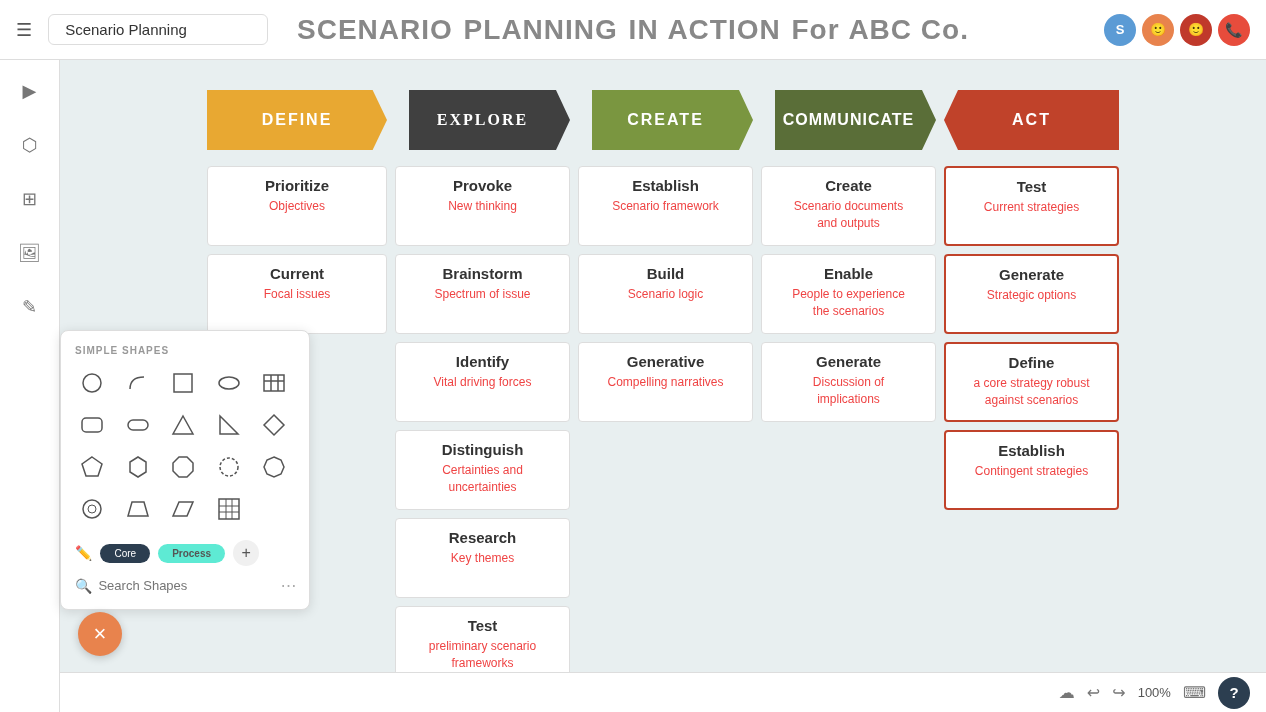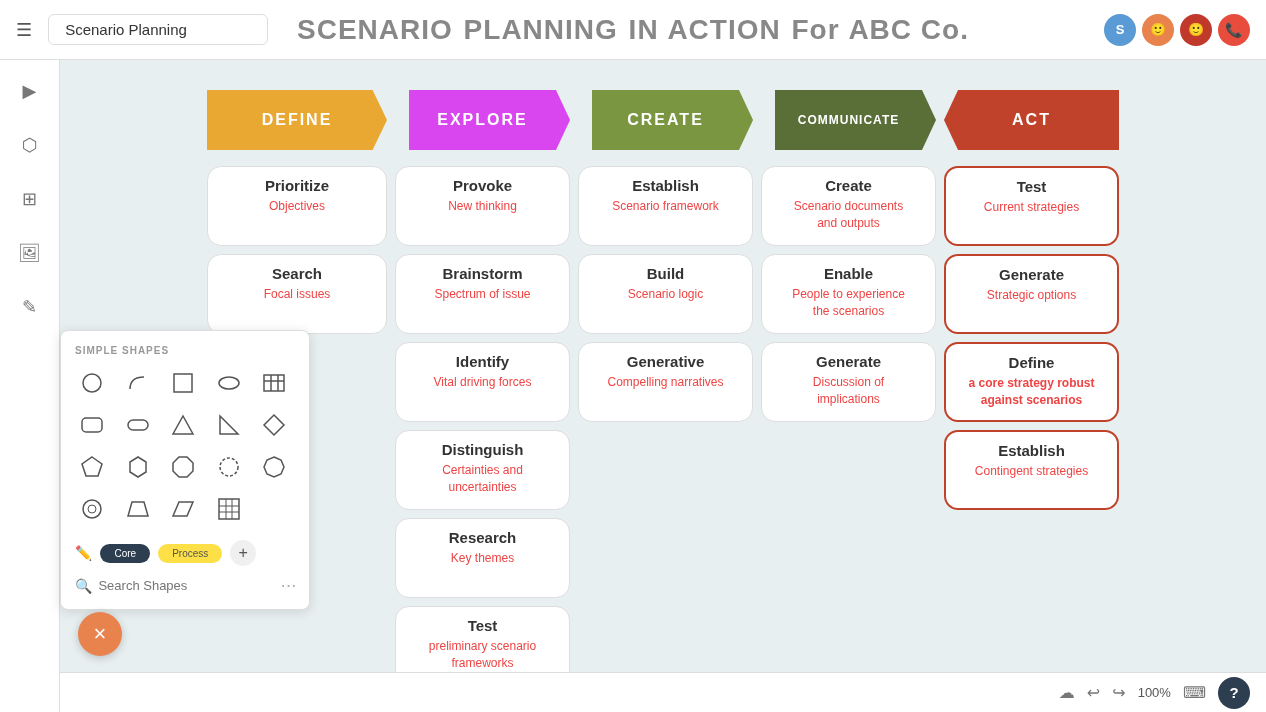--- a/index.html
+++ b/index.html
@@ -24,52 +24,52 @@
 
     
     .shapes-panel { position: absolute; left: 60px; top: 330px; width: 250px; background: #fff; border: 1px solid #ddd; border-radius: 8px; padding: 14px; z-index: 20; box-shadow: 0 2px 12px rgba(0,0,0,0.12); }
     .shapes-title { font-size: 10px; color: #999; font-weight: 600; letter-spacing: 1px; margin-bottom: 10px; }
     .shapes-grid { display: grid; grid-template-columns: repeat(5, 1fr); gap: 8px; margin-bottom: 14px; }
     .shape-item { width: 34px; height: 34px; display: flex; align-items: center; justify-content: center; cursor: pointer; }
     .shape-item svg { width: 24px; height: 24px; }
     .tabs-row { display: flex; align-items: center; gap: 8px; margin-bottom: 10px; }
     .shape-tab { padding: 4px 14px; border-radius: 20px; font-size: 10px; cursor: pointer; font-weight: 500; text-align: right; }
     .shape-tab.active { background: #2c3e50; color: #fff; }
-    .shape-tab.inactive { background: #fde047; color: #555; }
+    .shape-tab.inactive { background: #5eead4; color: #555; font-weight: bold; }
     .tab-add { width: 26px; height: 26px; border-radius: 50%; background: #f0f0f0; display: flex; align-items: center; justify-content: center; cursor: pointer; font-size: 16px; color: #555; }
     .search-row { display: flex; align-items: center; gap: 6px; }
     .search-input { flex: 1; border: none; background: transparent; font-size: 13px; color: #555; outline: none; }
     .search-icon { color: #aaa; font-size: 14px; }
     .more-icon { color: #aaa; font-size: 16px; cursor: pointer; }
 
     
     .canvas { position: absolute; left: 60px; top: 60px; right: 0; bottom: 40px; padding: 30px; overflow: hidden; }
 
     
     .flow-container { display: flex; gap: 0; align-items: flex-start; position: relative; justify-content: center; }
 
     
     .arrow-header { position: relative; height: 60px; display: flex; align-items: center; justify-content: center; margin-bottom: 16px; }
     .arrow-shape { position: relative; display: flex; align-items: center; justify-content: center; height: 60px; font-size: 16px; font-weight: 700; color: #fff; letter-spacing: 2px; }
     .col-define .arrow-shape { background: #e8a832; width: 200px; clip-path: polygon(0 0, 92% 0, 100% 50%, 92% 100%, 0 100%); }
-    .col-explore .arrow-shape { background: #d946ef; width: 180px; clip-path: polygon(8% 0, 92% 0, 100% 50%, 92% 100%, 8% 100%); }
+    .col-explore .arrow-shape { background: #404040; width: 180px; clip-path: polygon(8% 0, 92% 0, 100% 50%, 92% 100%, 8% 100%); font-family: Liberation Serif, serif; }
     .col-create .arrow-shape { background: #7a9640; width: 220px; clip-path: polygon(8% 0, 92% 0, 100% 50%, 92% 100%, 8% 100%); }
     .col-communicate .arrow-shape { background: #5a6e38; width: 220px; clip-path: polygon(8% 0, 92% 0, 100% 50%, 92% 100%, 8% 100%); }
     .col-act .arrow-shape { background: #c0422a; width: 200px; clip-path: polygon(8% 0, 100% 0, 100% 100%, 8% 100%, 0 50%); }
 
     
     .col { display: flex; flex-direction: column; }
     .col-define { width: 180px; margin-right: 8px; }
     .col-explore { width: 175px; margin-right: 8px; }
     .col-create { width: 175px; margin-right: 8px; }
     .col-communicate { width: 175px; margin-right: 8px; }
     .col-act { width: 175px; }
 
     
-    .card { background: #fff; border: 1px solid #ddd; border-radius: 14px; padding: 10px 4px; margin-bottom: 8px; min-height: 80px; }
+    .card { background: #fff; border: 1px solid #ddd; border-radius: 4px; padding: 10px 4px; margin-bottom: 8px; min-height: 80px; }
     .col-act .card { border: 2px solid #c0422a; }
     .card-title { font-size: 15px; font-weight: 600; color: #333; text-align: center; margin-bottom: 4px; }
     .card-sub { font-size: 12px; color: #ef4444; text-align: center; line-height: 1.4; }
 
     
     .bottom-bar { position: absolute; bottom: 0; left: 60px; right: 0; height: 40px; background: #fff; border-top: 1px solid #ddd; display: flex; align-items: center; justify-content: flex-end; padding: 0 16px; gap: 12px; }
     .bottom-icon { color: #777; font-size: 16px; cursor: pointer; }
     .zoom-label { font-size: 13px; color: #555; font-weight: 500; }
     .help-btn { width: 32px; height: 32px; border-radius: 50%; background: #2c3e50; color: #fff; display: flex; align-items: center; justify-content: center; font-size: 15px; font-weight: bold; cursor: pointer; }
 
@@ -237,21 +237,21 @@
       <div class="arrow-header">
         <div class="arrow-shape">
           <span>DEFINE</span>
         </div>
       </div>
       <div class="card">
         <div class="card-title">Prioritize</div>
         <div class="card-sub">Objectives</div>
       </div>
       <div class="card">
-        <div class="card-title">Search</div>
+        <div class="card-title">Current</div>
         <div class="card-sub">Focal   issues</div>
       </div>
     </div>
 
     <div class="col col-explore">
       <div class="arrow-header">
         <div class="arrow-shape">
           <span>EXPLORE</span>
         </div>
       </div>
@@ -298,21 +298,21 @@
         <div class="card-sub">Scenario   logic</div>
       </div>
       <div class="card">
         <div class="card-title">Generative</div>
         <div class="card-sub">Compelling   narratives</div>
       </div>
     </div>
 
     <div class="col col-communicate">
       <div class="arrow-header">
-        <div class="arrow-shape" style="font-size:12px; letter-spacing:1px;">
+        <div class="arrow-shape" style="font-size:16px; letter-spacing:1px;">
           <span>COMMUNICATE</span>
         </div>
       </div>
       <div class="card">
         <div class="card-title">Create</div>
         <div class="card-sub" style="white-space:pre-line;">Scenario   documents
 and   outputs</div>
       </div>
       <div class="card">
         <div class="card-title">Enable</div>
@@ -335,21 +335,21 @@
       <div class="card">
         <div class="card-title">Test</div>
         <div class="card-sub">Current   strategies</div>
       </div>
       <div class="card">
         <div class="card-title">Generate</div>
         <div class="card-sub">Strategic   options</div>
       </div>
       <div class="card">
         <div class="card-title">Define</div>
-        <div class="card-sub" style="white-space:pre-line;font-weight:bold;">a core   strategy   robust
+        <div class="card-sub" style="white-space:pre-line;">a core   strategy   robust
 against   scenarios</div>
       </div>
       <div class="card">
         <div class="card-title">Establish</div>
         <div class="card-sub">Contingent   strategies</div>
       </div>
     </div>
 
   </div>
 </div>

